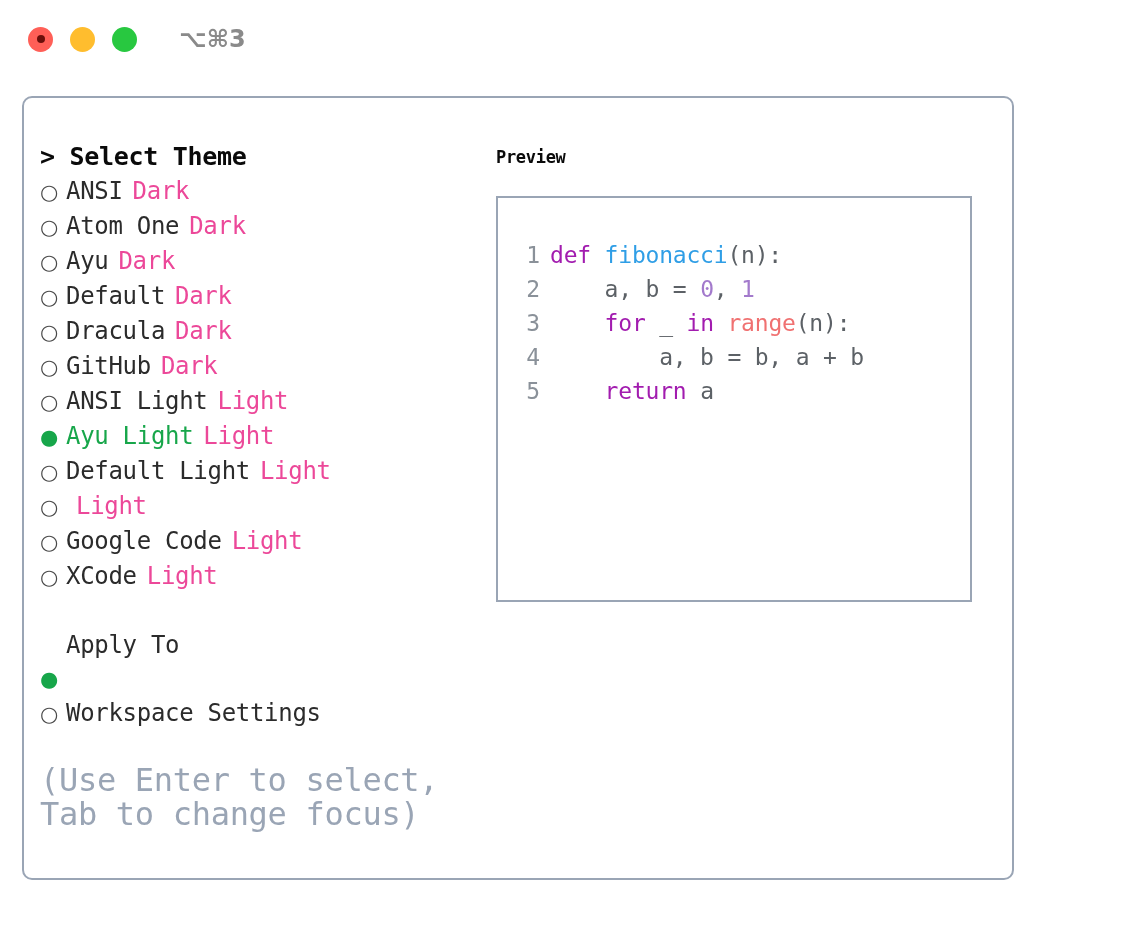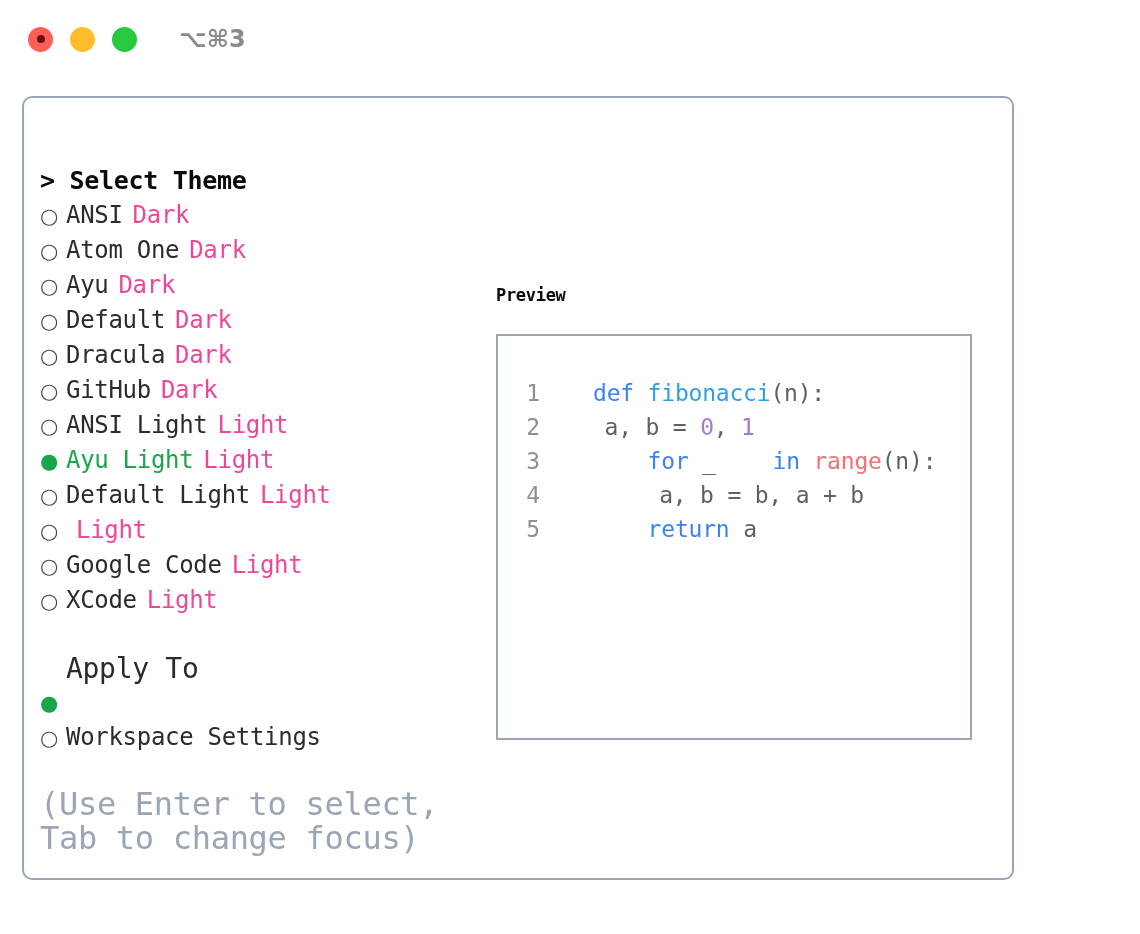--- a/index.html
+++ b/index.html
@@ -70,21 +70,20 @@
     border: 2px solid #9aa5b5;
     border-radius: 10px;
     box-sizing: border-box;
     background: #ffffff;
   }
   .panel-inner {
     display: flex;
     padding: 42px 0 0 0;
     height: 100%;
     box-sizing: border-box;
-    align-items: center;
   }
   .col-left {
     width: 470px;
     padding-left: 16px;
     box-sizing: border-box;
   }
   .col-right {
     flex: 1;
     padding-left: 2px;
     box-sizing: border-box;
@@ -115,21 +114,21 @@
   }
   .bullet.selected { color: #17a64a; }
   .opt-label { color: #2b2b2b; }
   .opt-row.selected .opt-label { color: #17a64a; }
   .opt-tag {
     color: #ec4899;
     margin-left: 10px;
   }
   .group-gap { height: 34px; }
   .group-header {
-    font-size: 28px;
+    font-size: 24px;
     color: #2b2b2b;
     line-height: 34px;
     padding-left: 26px;
     white-space: pre;
     letter-spacing: -0.3px;
   }
   .hint {
     margin-top: 32px;
     font-size: 32px;
     color: #9aa5b5;
@@ -160,21 +159,21 @@
     white-space: pre;
     letter-spacing: -0.2px;
   }
   .ln {
     display: inline-block;
     width: 26px;
     text-align: right;
     color: #8a9199;
     margin-right: 10px;
   }
-  .tok-kw   { color: #3b82f6; margin-left: 43px; }
+  .tok-kw   { color: #a21caf; }
   .tok-fn   { color: #2f9ee6; }
   .tok-num  { color: #a37acc; }
   .tok-call { color: #f07171; }
   .tok-pln  { color: #5c6166; }
   .blank-line { height: 34px; }
   .diff-ctx { color: #7a7f85; }
   .diff-del { color: #c41a16; }
   .diff-add { color: #00b000; }
 </style>
 </head>

